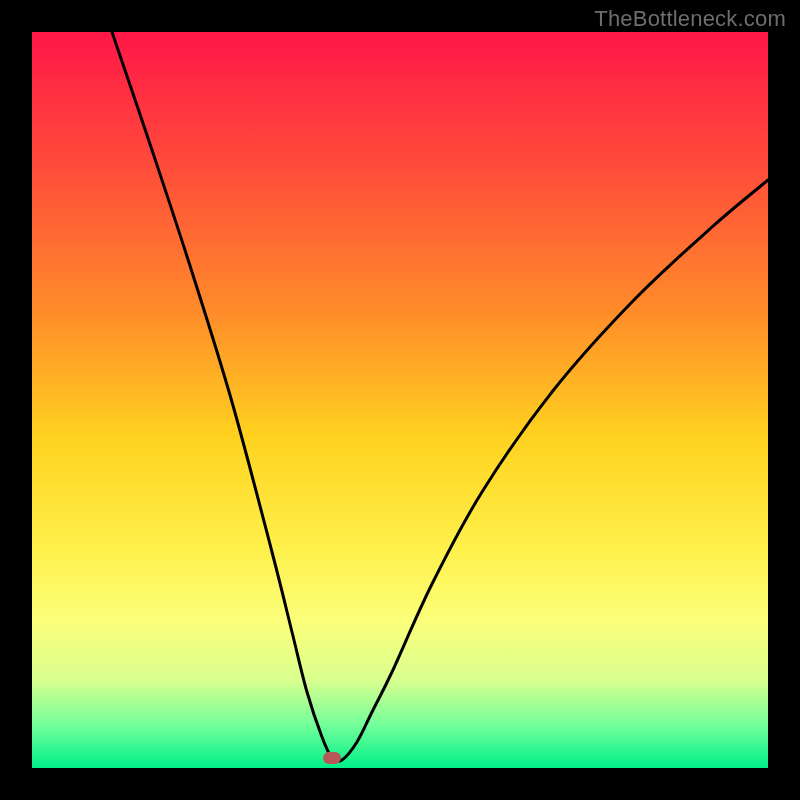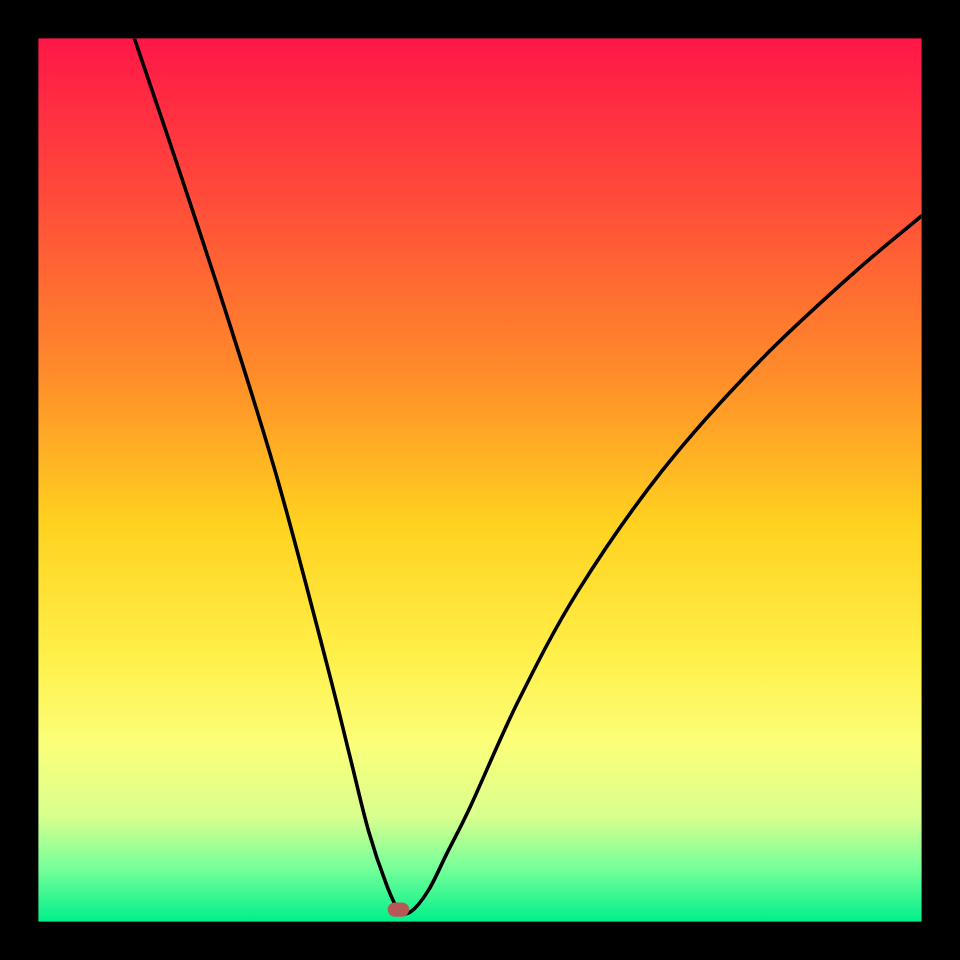--- a/index.html
+++ b/index.html
@@ -54,19 +54,20 @@
   svg.curve {
     position: absolute;
     left: 0;
     top: 0;
   }
 </style>
 </head>
 <body>
 
 <div class="frame">
+  <div class="watermark">TheBottleneck.com</div>
   <div class="plot">
     <svg class="curve" width="736" height="736" viewBox="0 0 736 736">
       <path fill="none" stroke="#000" stroke-width="3" stroke-linecap="round" d="M 80 0 C 86.7 19.7 106.7 78.0 120 118 C 133.3 158.0 146.7 198.0 160 240 C 173.3 282.0 186.7 323.3 200 370 C 213.3 416.7 230.0 481.7 240 520 C 250.0 558.3 254.2 576.7 260 600 C 265.8 623.3 270.0 642.5 275 660 C 280.0 677.5 285.8 694.0 290 705 C 294.2 716.0 296.7 722.2 300 726 C 303.3 729.8 305.8 730.7 310 728 C 314.2 725.3 320.0 718.0 325 710 C 330.0 702.0 334.2 691.7 340 680 C 345.8 668.3 350.0 661.3 360 640 C 370.0 618.7 385.0 582.0 400 552 C 415.0 522.0 430.0 492.0 450 460 C 470.0 428.0 495.0 391.7 520 360 C 545.0 328.3 573.3 297.5 600 270 C 626.7 242.5 657.3 215.3 680 195 C 702.7 174.7 726.7 155.8 736 148 "></path>
     </svg>
     <div class="marker" style="left: 291px; top: 720px;"></div>
   </div>
 </div>
 
 </body></html>

